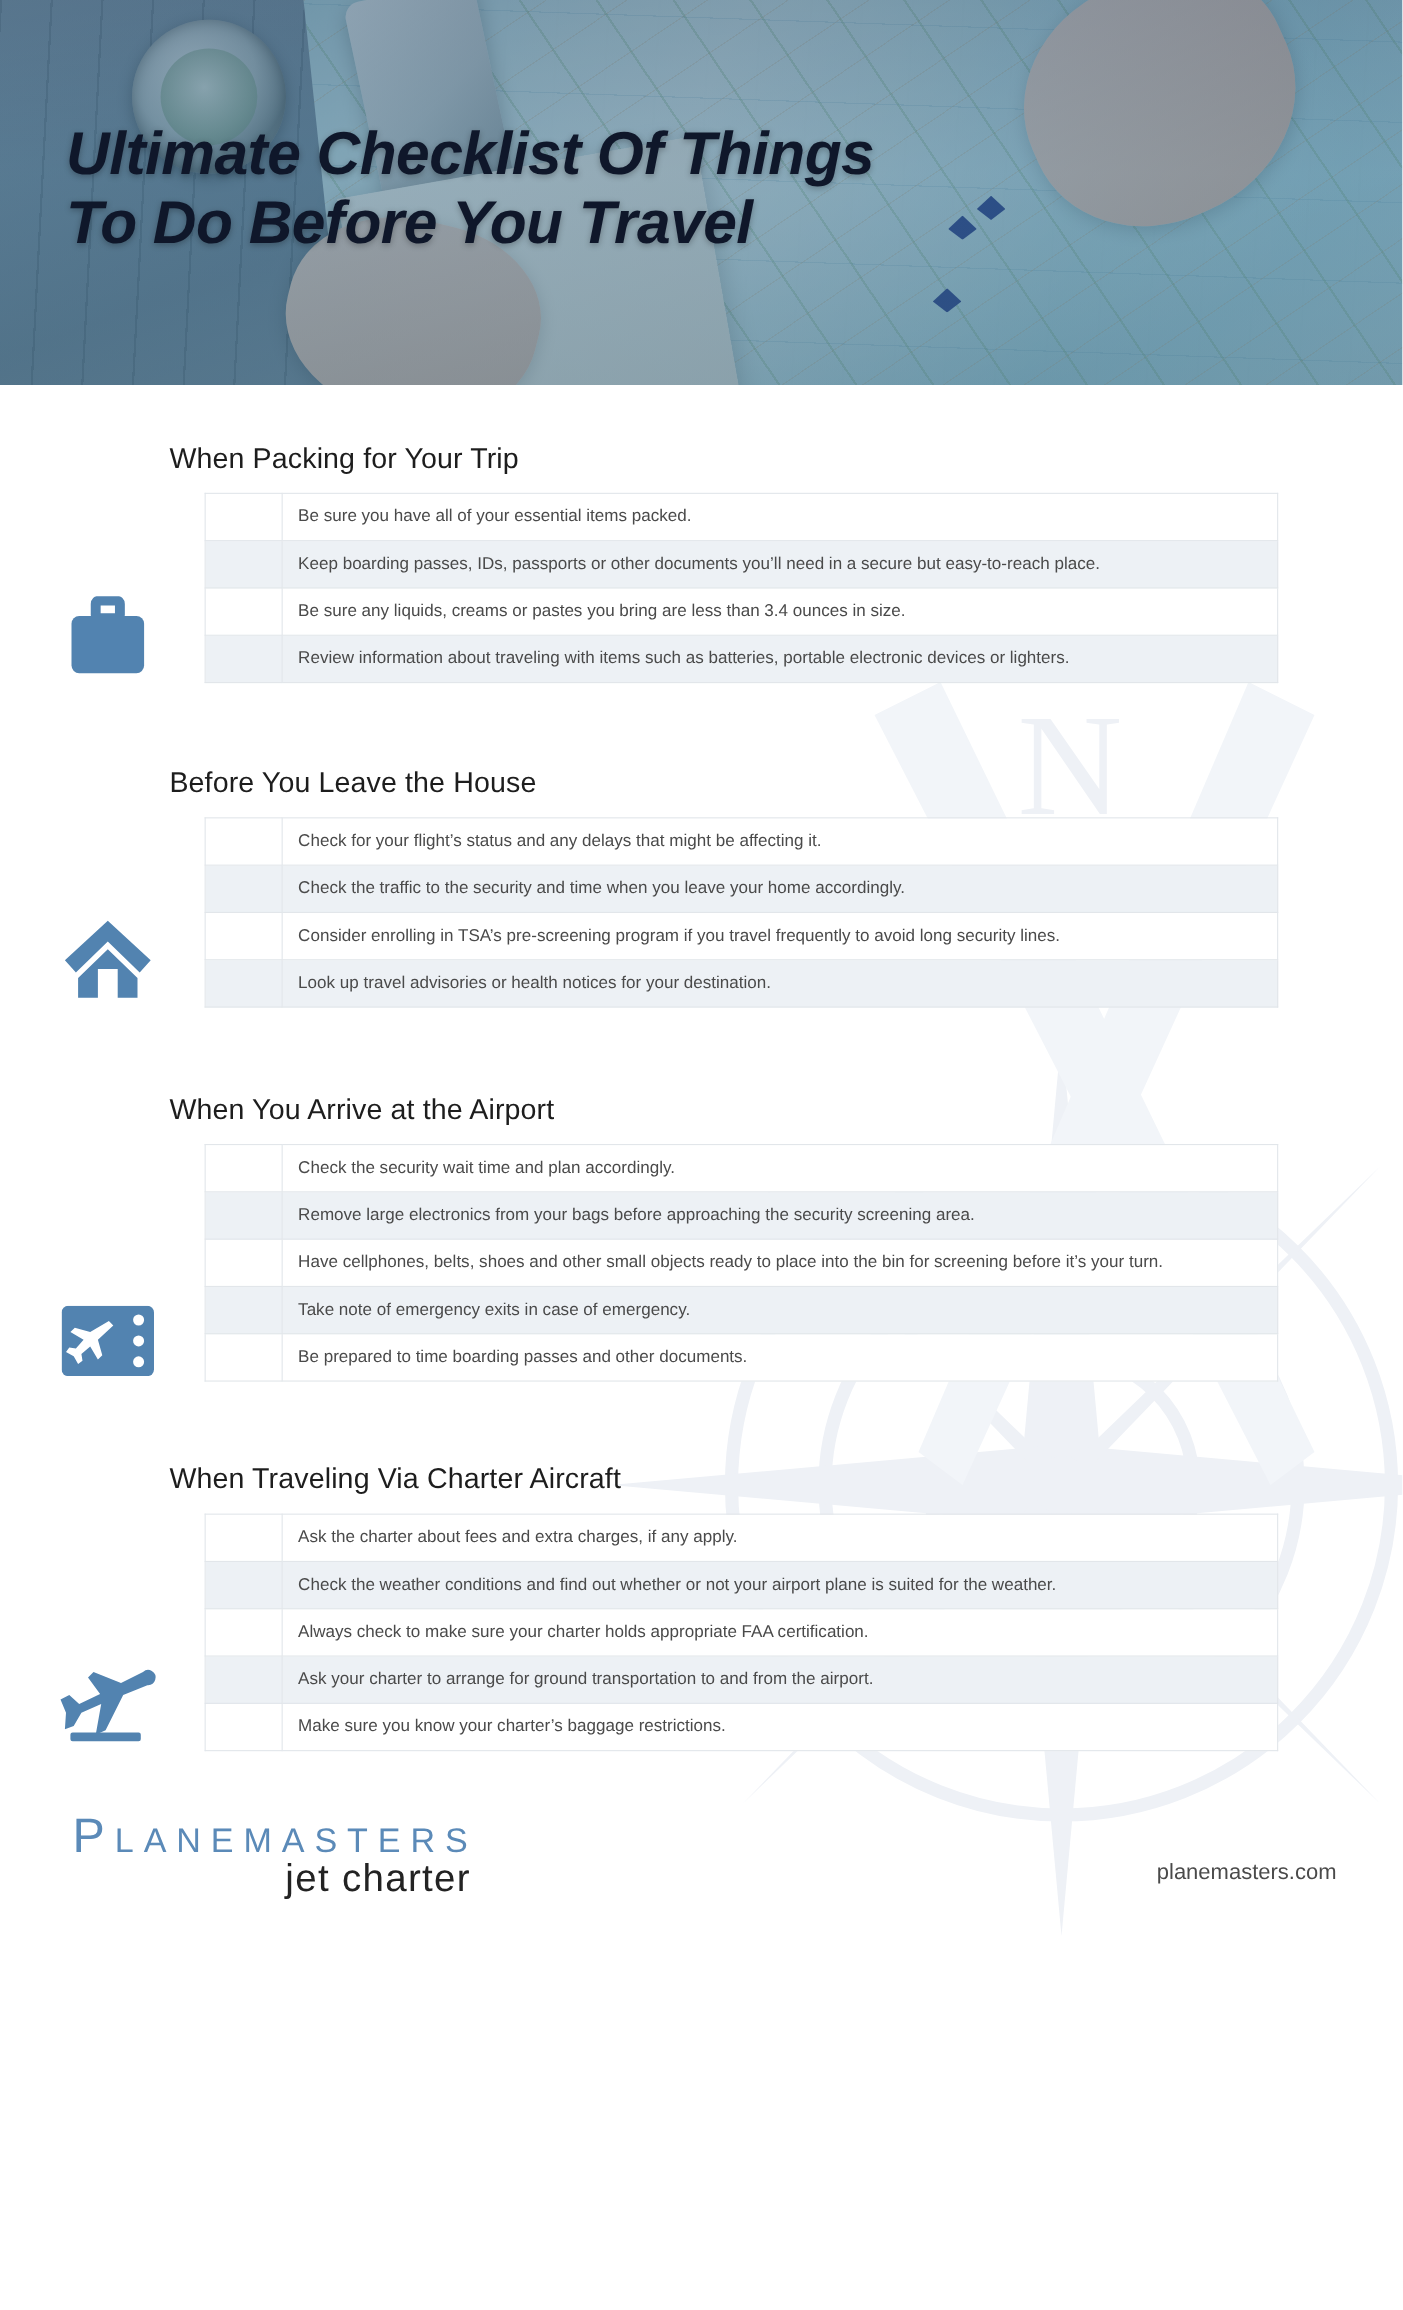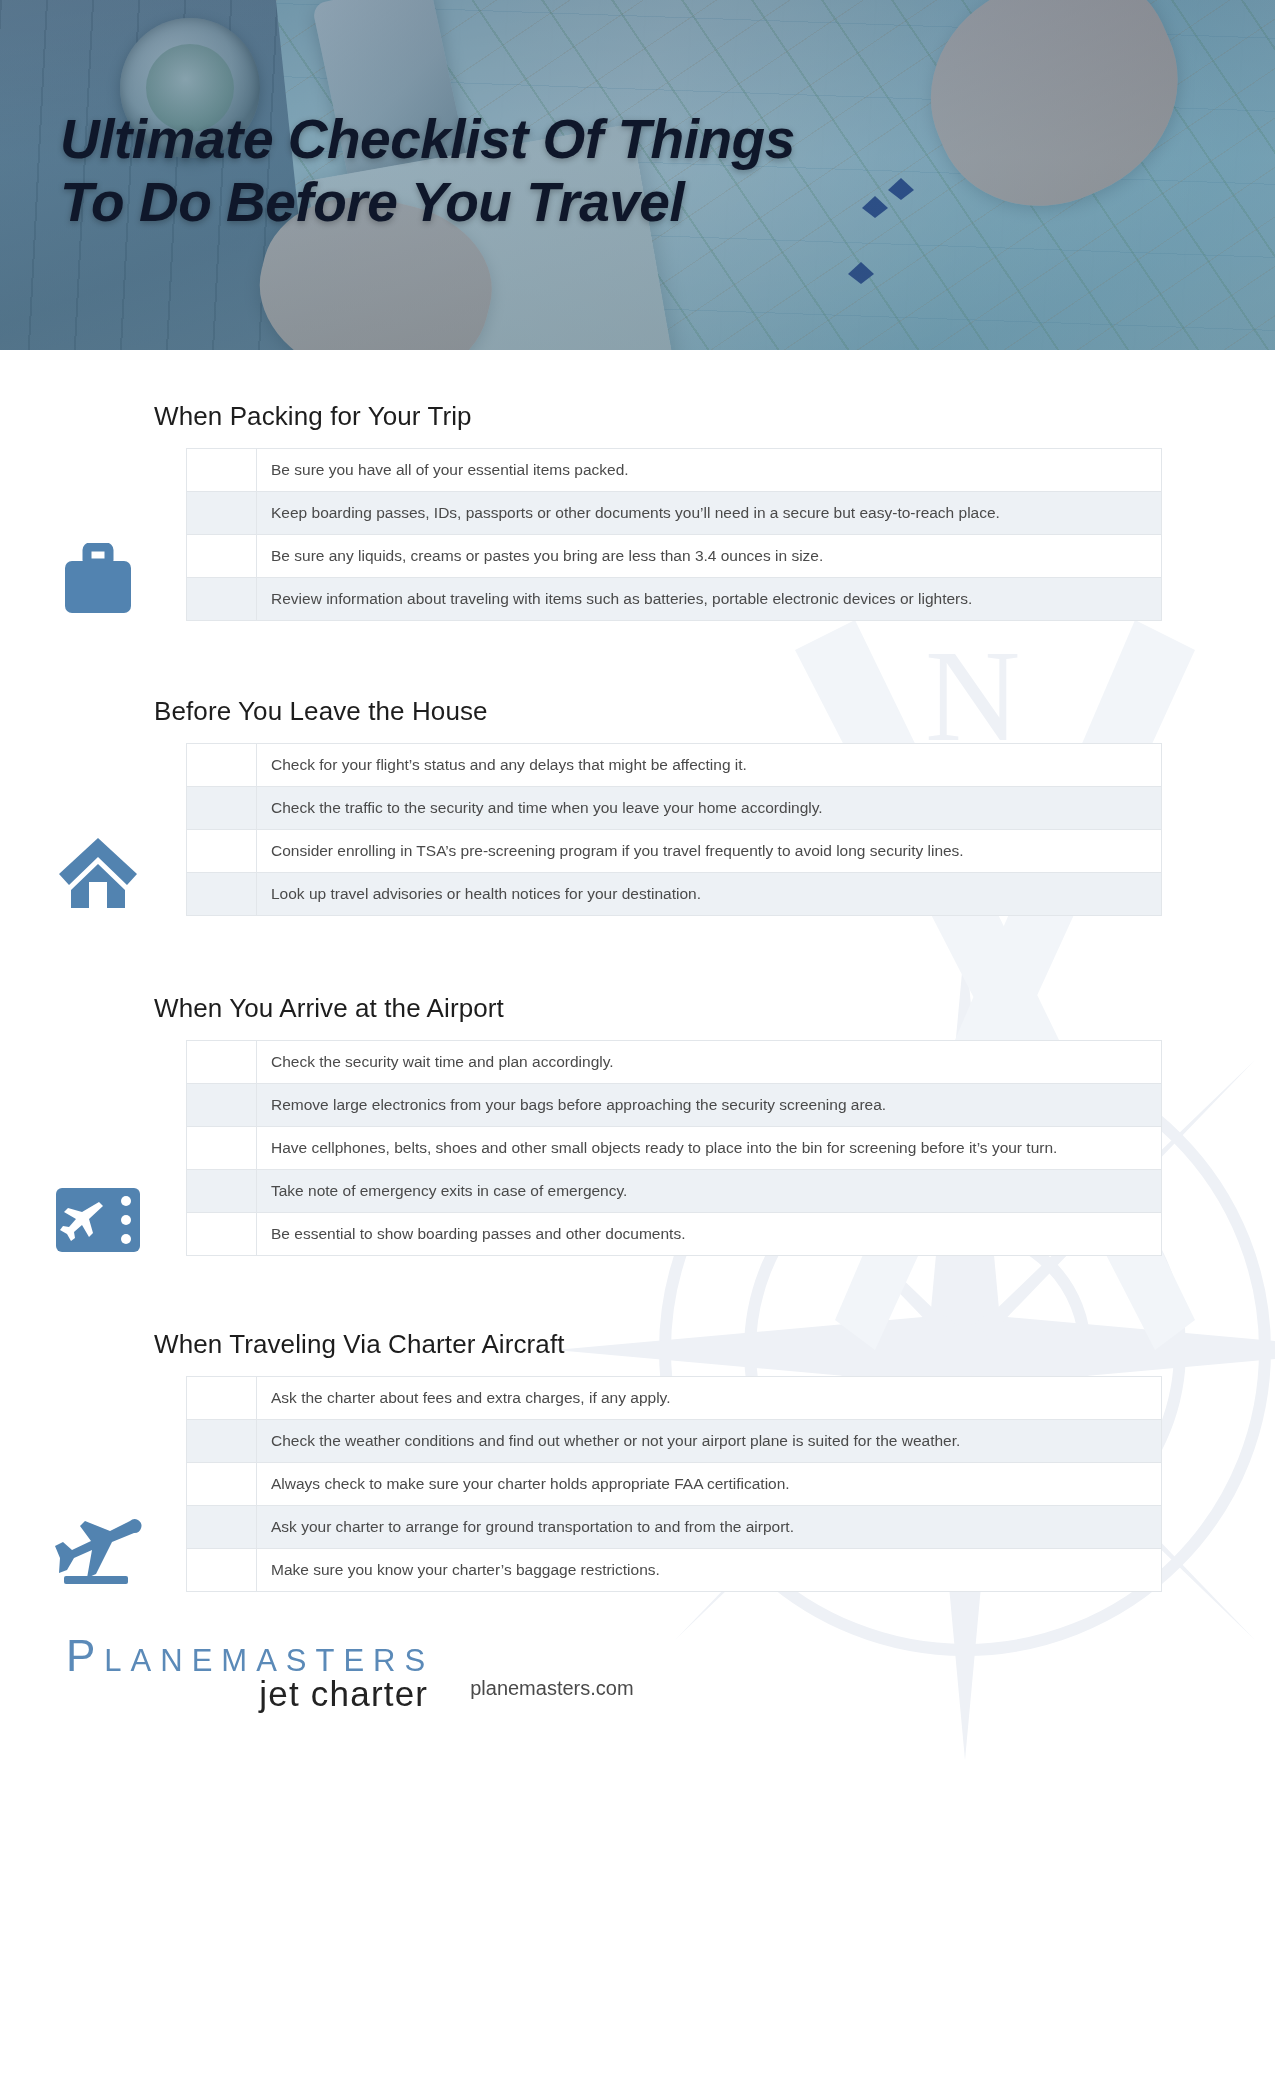--- a/index.html
+++ b/index.html
@@ -205,24 +205,25 @@
   
   .gap-a { height: 74px; }
   .gap-b { height: 76px; }
   .gap-c { height: 72px; }
 
   .sec-top-1 { padding-top: 50px; }
 
   
   .footer {
     position: relative;
-    margin-top: 40px;
+    margin-top: 54px;
     padding: 0 60px 0 66px;
     display: flex;
     align-items: flex-end;
+    justify-content: space-between;
     gap: 36px;
   }
   .logo {
     display: block;
   }
   .logo-main {
     display: block;
     font-size: 44px;
     line-height: 48px;
     letter-spacing: 9px;
@@ -400,21 +401,21 @@
             <tr class="plain">
               <td class="chk"></td>
               <td class="txt">Have cellphones, belts, shoes and other small objects ready to place into the bin for screening before it’s your turn.</td>
             </tr>
             <tr class="alt">
               <td class="chk"></td>
               <td class="txt">Take note of emergency exits in case of emergency.</td>
             </tr>
             <tr class="plain">
               <td class="chk"></td>
-              <td class="txt">Be essential to show boarding passes and other documents.</td>
+              <td class="txt">Be prepared to time boarding passes and other documents.</td>
             </tr>
           </tbody>
         </table>
       </div>
     </div>
 
     <div class="gap-c"></div>
 
     <div class="section">
       <div class="section-icon-col">

